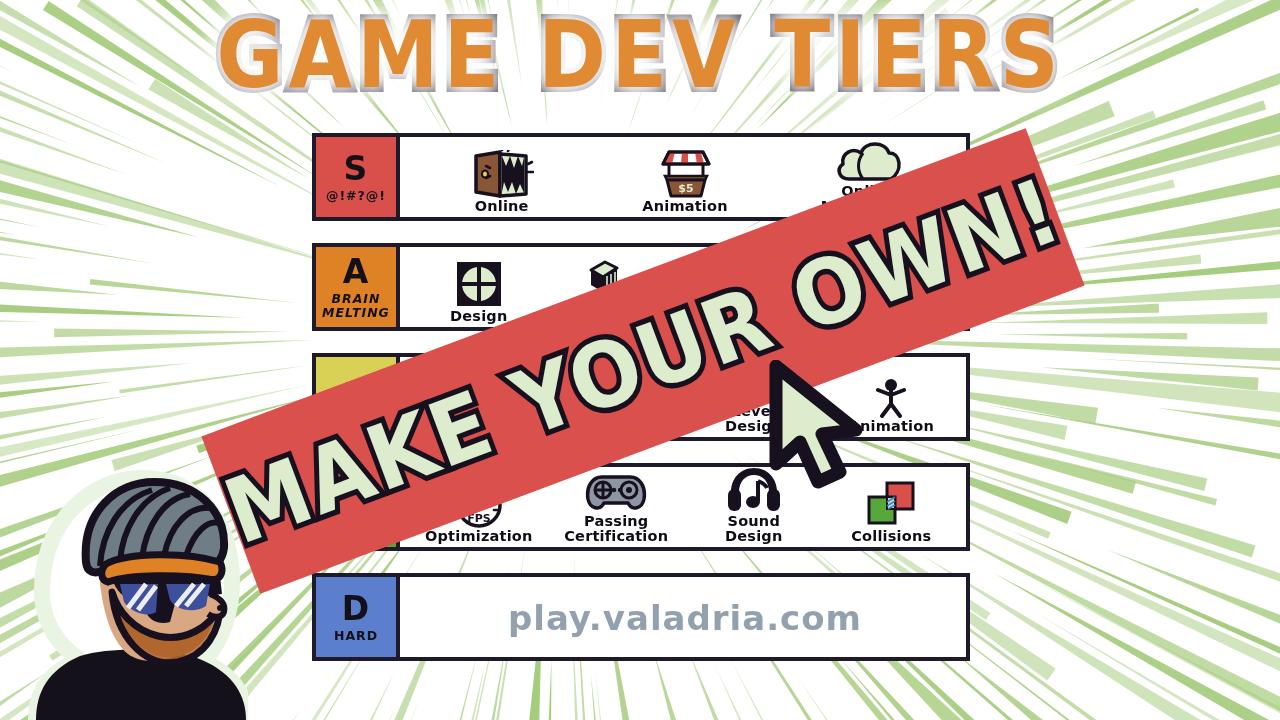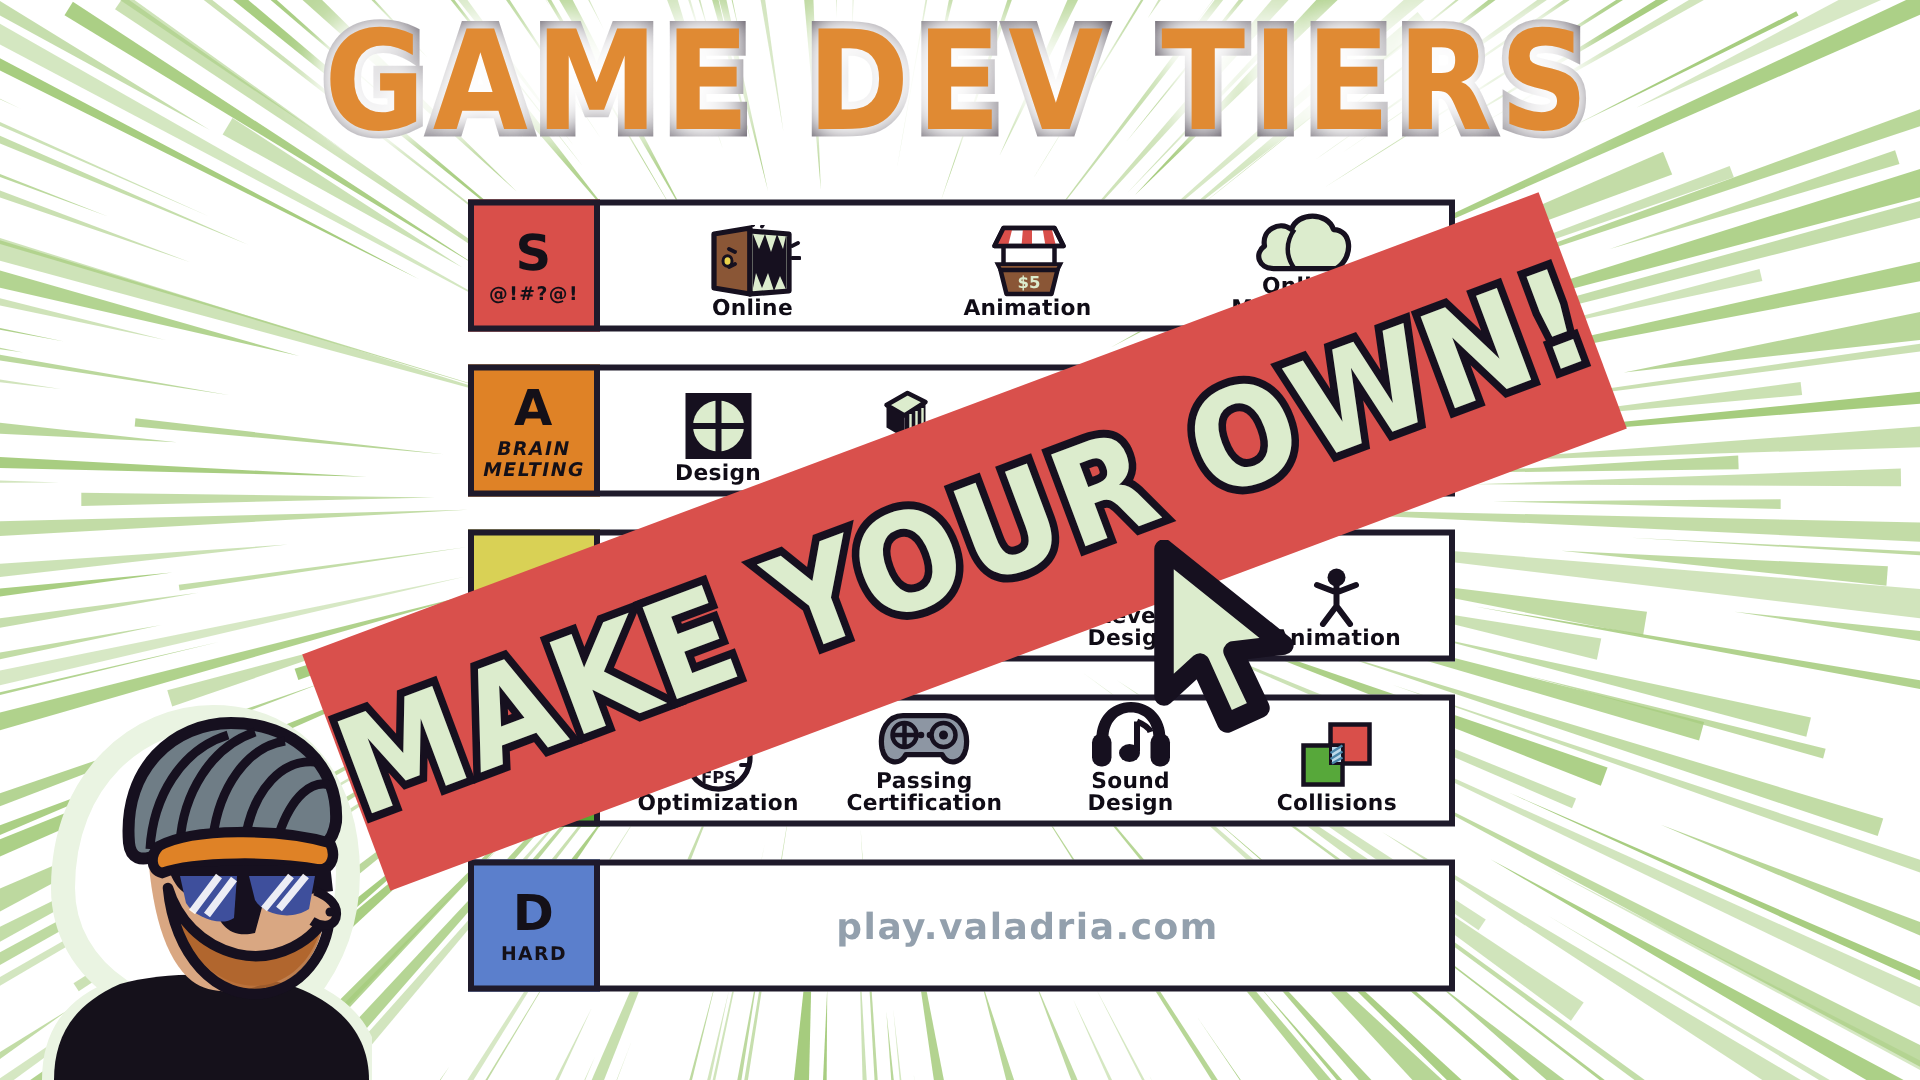--- a/index.html
+++ b/index.html
@@ -111,21 +111,21 @@
     text-align: center;
     line-height: 1.0;
     letter-spacing: 0.2px;
   }
   .promo-row .tier-items {
     align-items: center;
     justify-content: center;
     padding-bottom: 0;
   }
   #promo-url {
-    font-size: 24px;
+    font-size: 34px;
     font-weight: bold;
     color: #93a0ad;
     letter-spacing: 1px;
   }
 
   
   #banner {
     position: absolute;
     left: 203px;
     top: 277px;

